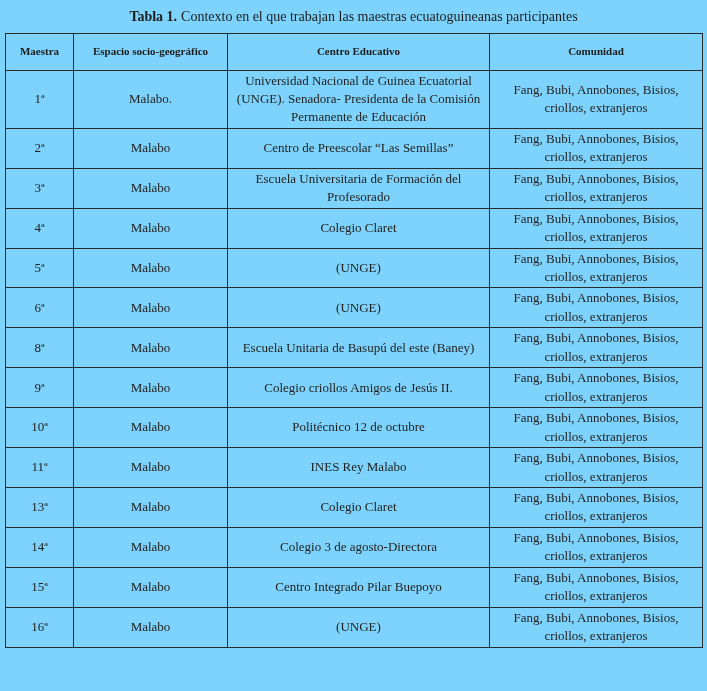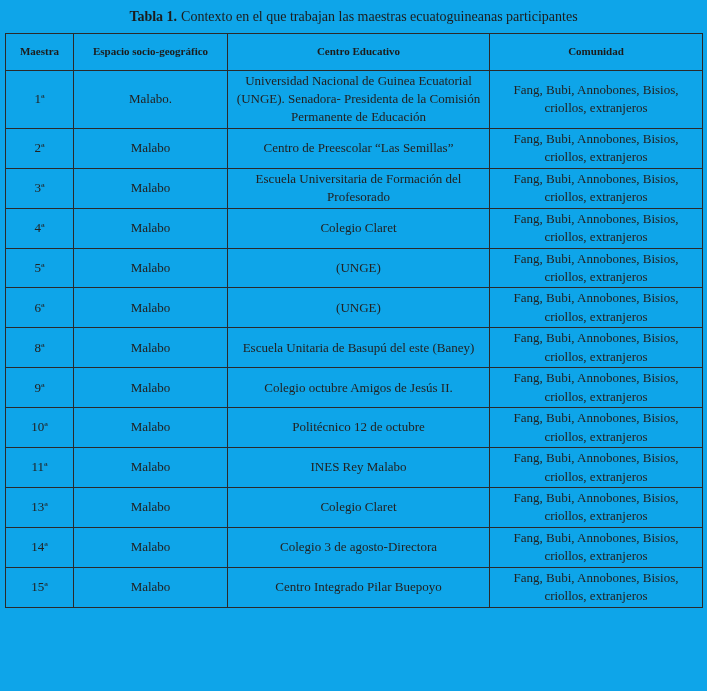--- a/index.html
+++ b/index.html
@@ -7,21 +7,21 @@
     padding: 0;
     background: #ffffff;
     color: #1f1f1f;
     font-family: "Liberation Serif", serif;
   }
   .page {
     width: 707px;
     height: 691px;
     box-sizing: border-box;
     padding: 6px 5px 0 5px;
-    background: #0ea5e9;
+    background: #7dd3fc;
   }
   .table-title {
     text-align: center;
     font-size: 14px;
     line-height: 1.25;
     margin: 2px 0 7px 0;
     color: #1c1c1c;
   }
   .table-title .title-label {
     font-weight: bold;
@@ -120,21 +120,21 @@
     </tr>
         <tr>
       <td>8ª</td>
       <td>Malabo</td>
       <td>Escuela Unitaria de Basupú del este (Baney)</td>
       <td>Fang, Bubi, Annobones, Bisios, criollos, extranjeros</td>
     </tr>
         <tr>
       <td>9ª</td>
       <td>Malabo</td>
-      <td>Colegio octubre Amigos de Jesús II.</td>
+      <td>Colegio criollos Amigos de Jesús II.</td>
       <td>Fang, Bubi, Annobones, Bisios, criollos, extranjeros</td>
     </tr>
         <tr>
       <td>10ª</td>
       <td>Malabo</td>
       <td>Politécnico 12 de octubre</td>
       <td>Fang, Bubi, Annobones, Bisios, criollos, extranjeros</td>
     </tr>
         <tr>
       <td>11ª</td>
@@ -153,16 +153,22 @@
       <td>Malabo</td>
       <td>Colegio 3 de agosto-Directora</td>
       <td>Fang, Bubi, Annobones, Bisios, criollos, extranjeros</td>
     </tr>
         <tr>
       <td>15ª</td>
       <td>Malabo</td>
       <td>Centro Integrado Pilar Buepoyo</td>
       <td>Fang, Bubi, Annobones, Bisios, criollos, extranjeros</td>
     </tr>
+        <tr>
+      <td>16ª</td>
+      <td>Malabo</td>
+      <td>(UNGE)</td>
+      <td>Fang, Bubi, Annobones, Bisios, criollos, extranjeros</td>
+    </tr>
       </tbody>
   </table>
 
 </div>
 
 </body></html>

